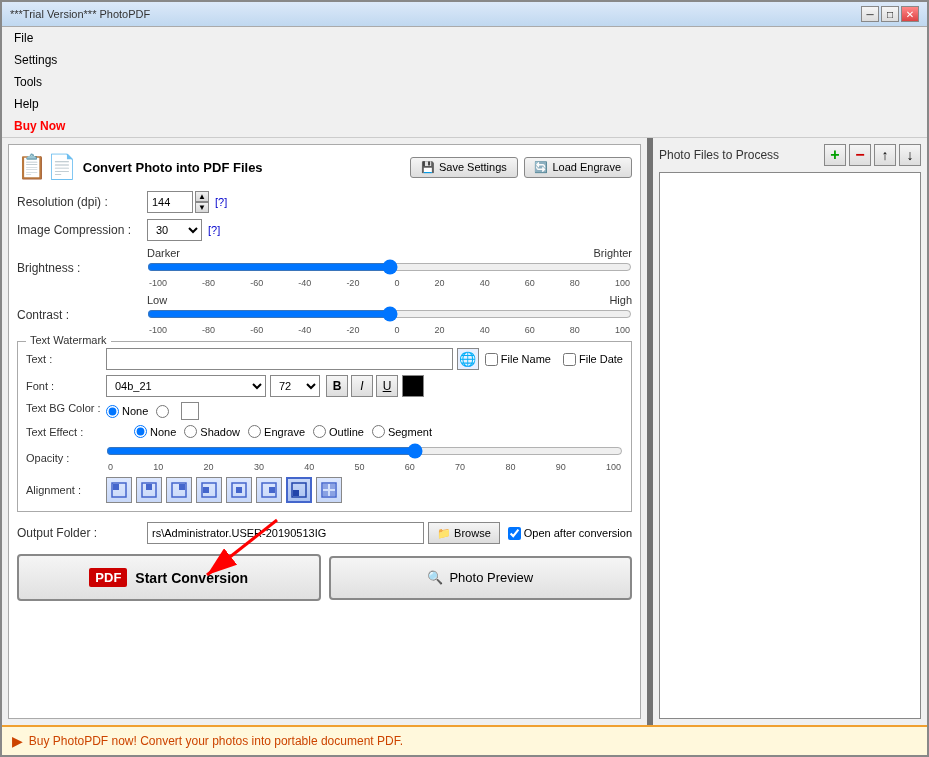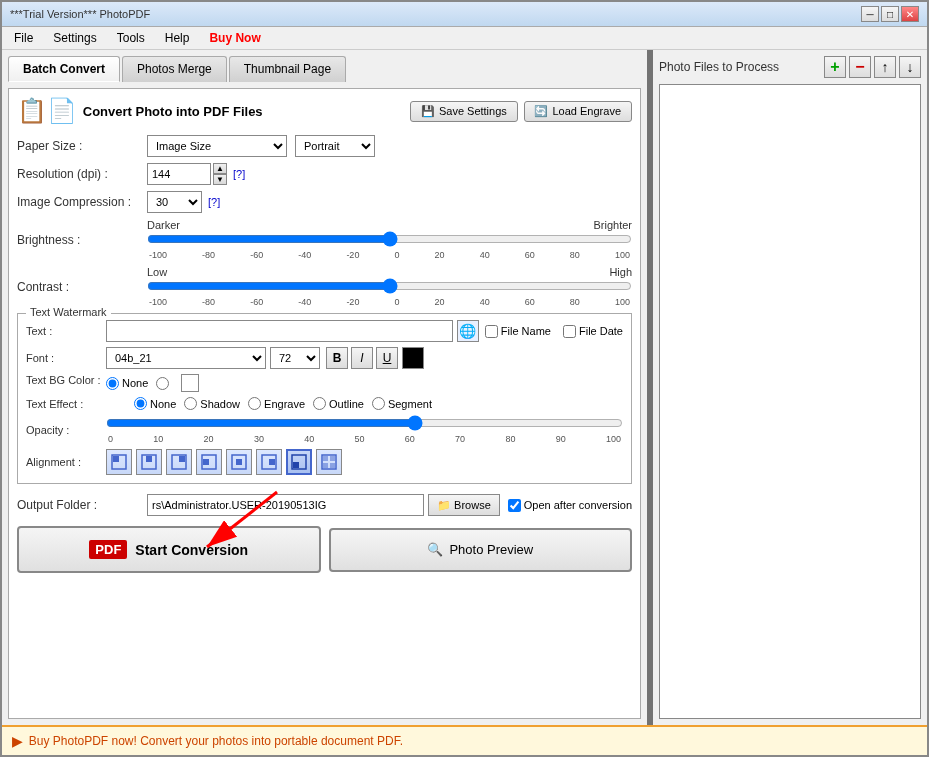--- a/index.html
+++ b/index.html
@@ -25,20 +25,21 @@
       background: linear-gradient(to bottom, #f5f5f5, #ddd);
     }
     .title-bar-btn.close { background: linear-gradient(to bottom, #f88, #d44); color: white; }
 
     .menu-bar {
       background: #f0f0f0;
       padding: 2px 4px;
       display: flex;
       gap: 4px;
       border-bottom: 1px solid #ccc;
+      flex-direction: column;
     }
     .menu-item {
       padding: 2px 8px;
       cursor: pointer;
       font-size: 12px;
       color: #000;
     }
     .menu-item.buy-now { color: red; font-weight: bold; }
 
     .main-window {
@@ -140,21 +141,21 @@
       border: 1px solid #888;
       background: white;
       font-size: 11px;
       padding: 1px 4px;
     }
     select.form-control {
       cursor: pointer;
     }
 
     .spinner-group { display: flex; align-items: center; gap: 2px; }
-    .spinner-input { width: 64px; }
+    .spinner-input { width: 46px; }
     .spinner-btns { display: flex; flex-direction: column; }
     .spinner-btn {
       width: 14px; height: 11px;
       border: 1px solid #888;
       background: linear-gradient(to bottom, #f0f0f0, #d8d8d8);
       font-size: 8px;
       cursor: pointer;
       display: flex; align-items: center; justify-content: center;
       line-height: 1;
     }
@@ -390,57 +391,40 @@
     <span class="menu-item">Settings</span>
     <span class="menu-item">Tools</span>
     <span class="menu-item">Help</span>
     <span class="menu-item buy-now">Buy Now</span>
   </div>
 
   <div class="content-area">
 
     <div class="left-panel">
 
-      <div class="tab-bar">
-        <div class="tab active">Batch Convert</div>
-        <div class="tab">Photos Merge</div>
-        <div class="tab">Thumbnail Page</div>
-      </div>
 
       <div class="tab-content">
 
         <div class="header-row">
           <div style="display:flex;align-items:center">
             <span class="convert-icon">📋📄</span>
             <span class="header-title">Convert Photo into PDF Files</span>
           </div>
           <div class="header-buttons">
             <button class="btn">
               <span>💾</span>
               <span>Save Settings</span>
             </button>
             <button class="btn">
               <span>🔄</span>
               <span>Load Engrave</span>
             </button>
           </div>
         </div>
 
-        <div class="form-row">
-          <span class="form-label">Paper Size :</span>
-          <select class="form-control" style="width:140px">
-            <option>Image Size</option>
-            <option>A4</option>
-            <option>Letter</option>
-          </select>
-          <select class="form-control" style="width:80px;margin-left:8px">
-            <option>Portrait</option>
-            <option>Landscape</option>
-          </select>
-        </div>
 
         <div class="form-row">
           <span class="form-label">Resolution (dpi) :</span>
           <div class="spinner-group">
             <input type="text" class="form-control spinner-input" value="144" style="">
             <div class="spinner-btns">
               <div class="spinner-btn">▲</div>
               <div class="spinner-btn">▼</div>
             </div>
           </div>

